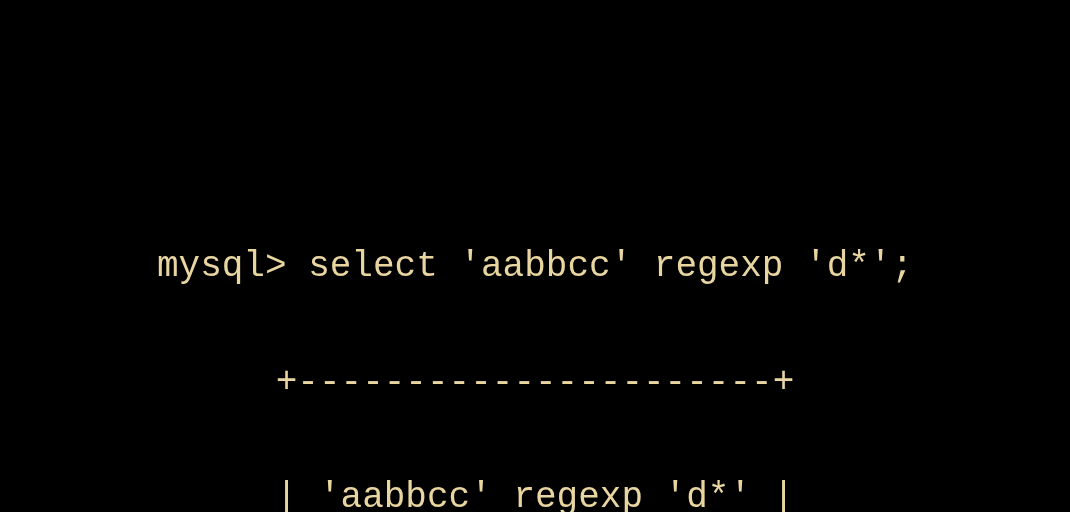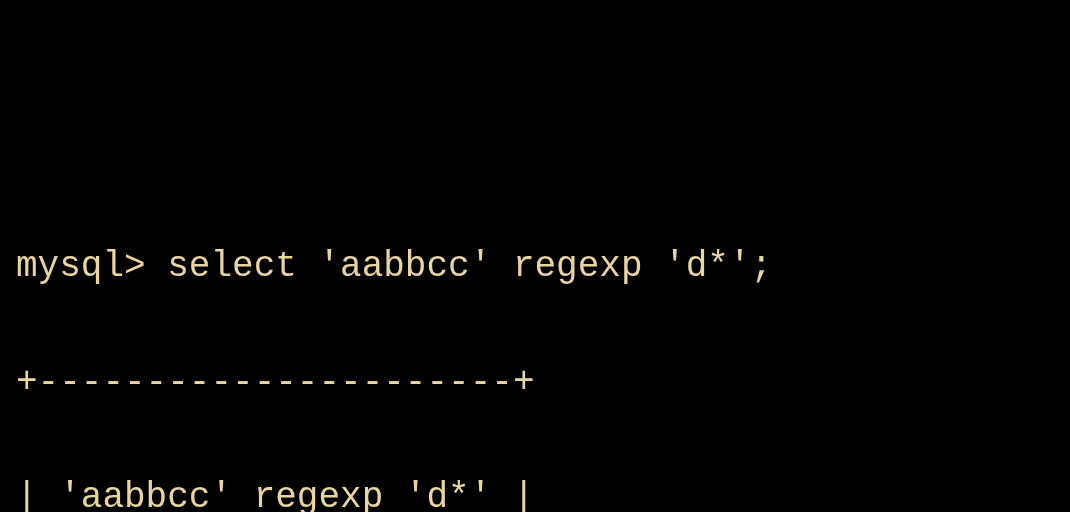--- a/index.html
+++ b/index.html
@@ -14,20 +14,21 @@
       font-size: 36px;
       line-height: 1.6;
       padding: 8px 16px;
       width: 1070px;
       height: 512px;
       overflow: hidden;
       white-space: pre;
     }
     .terminal-line {
       display: block;
+      text-align: center;
     }
     .prompt {
       color: #e8d5a0;
     }
     .command {
       color: #e8d5a0;
     }
   </style>
 </head>
 <body>

